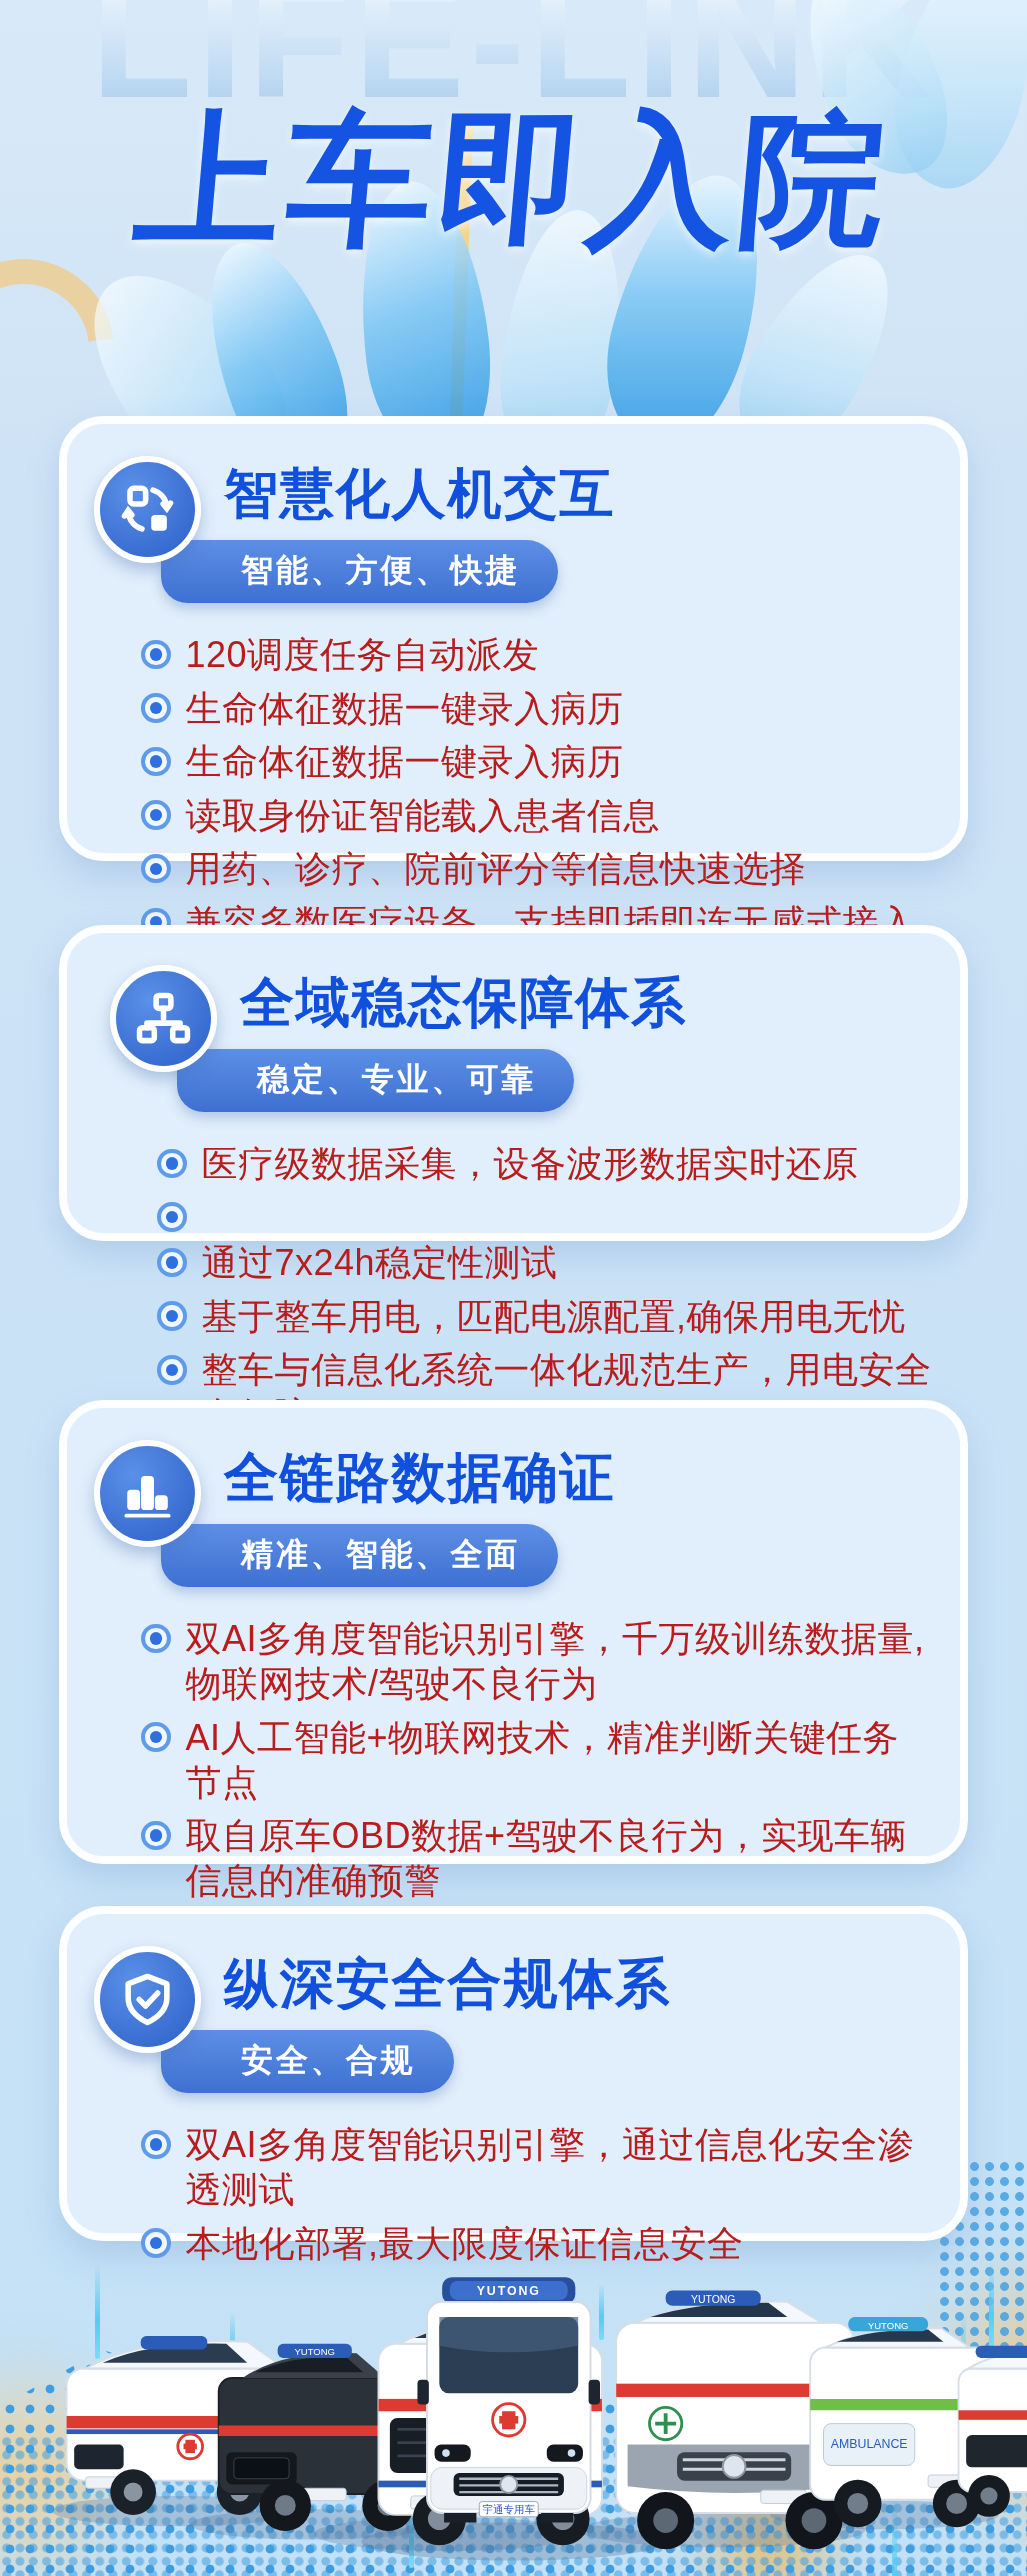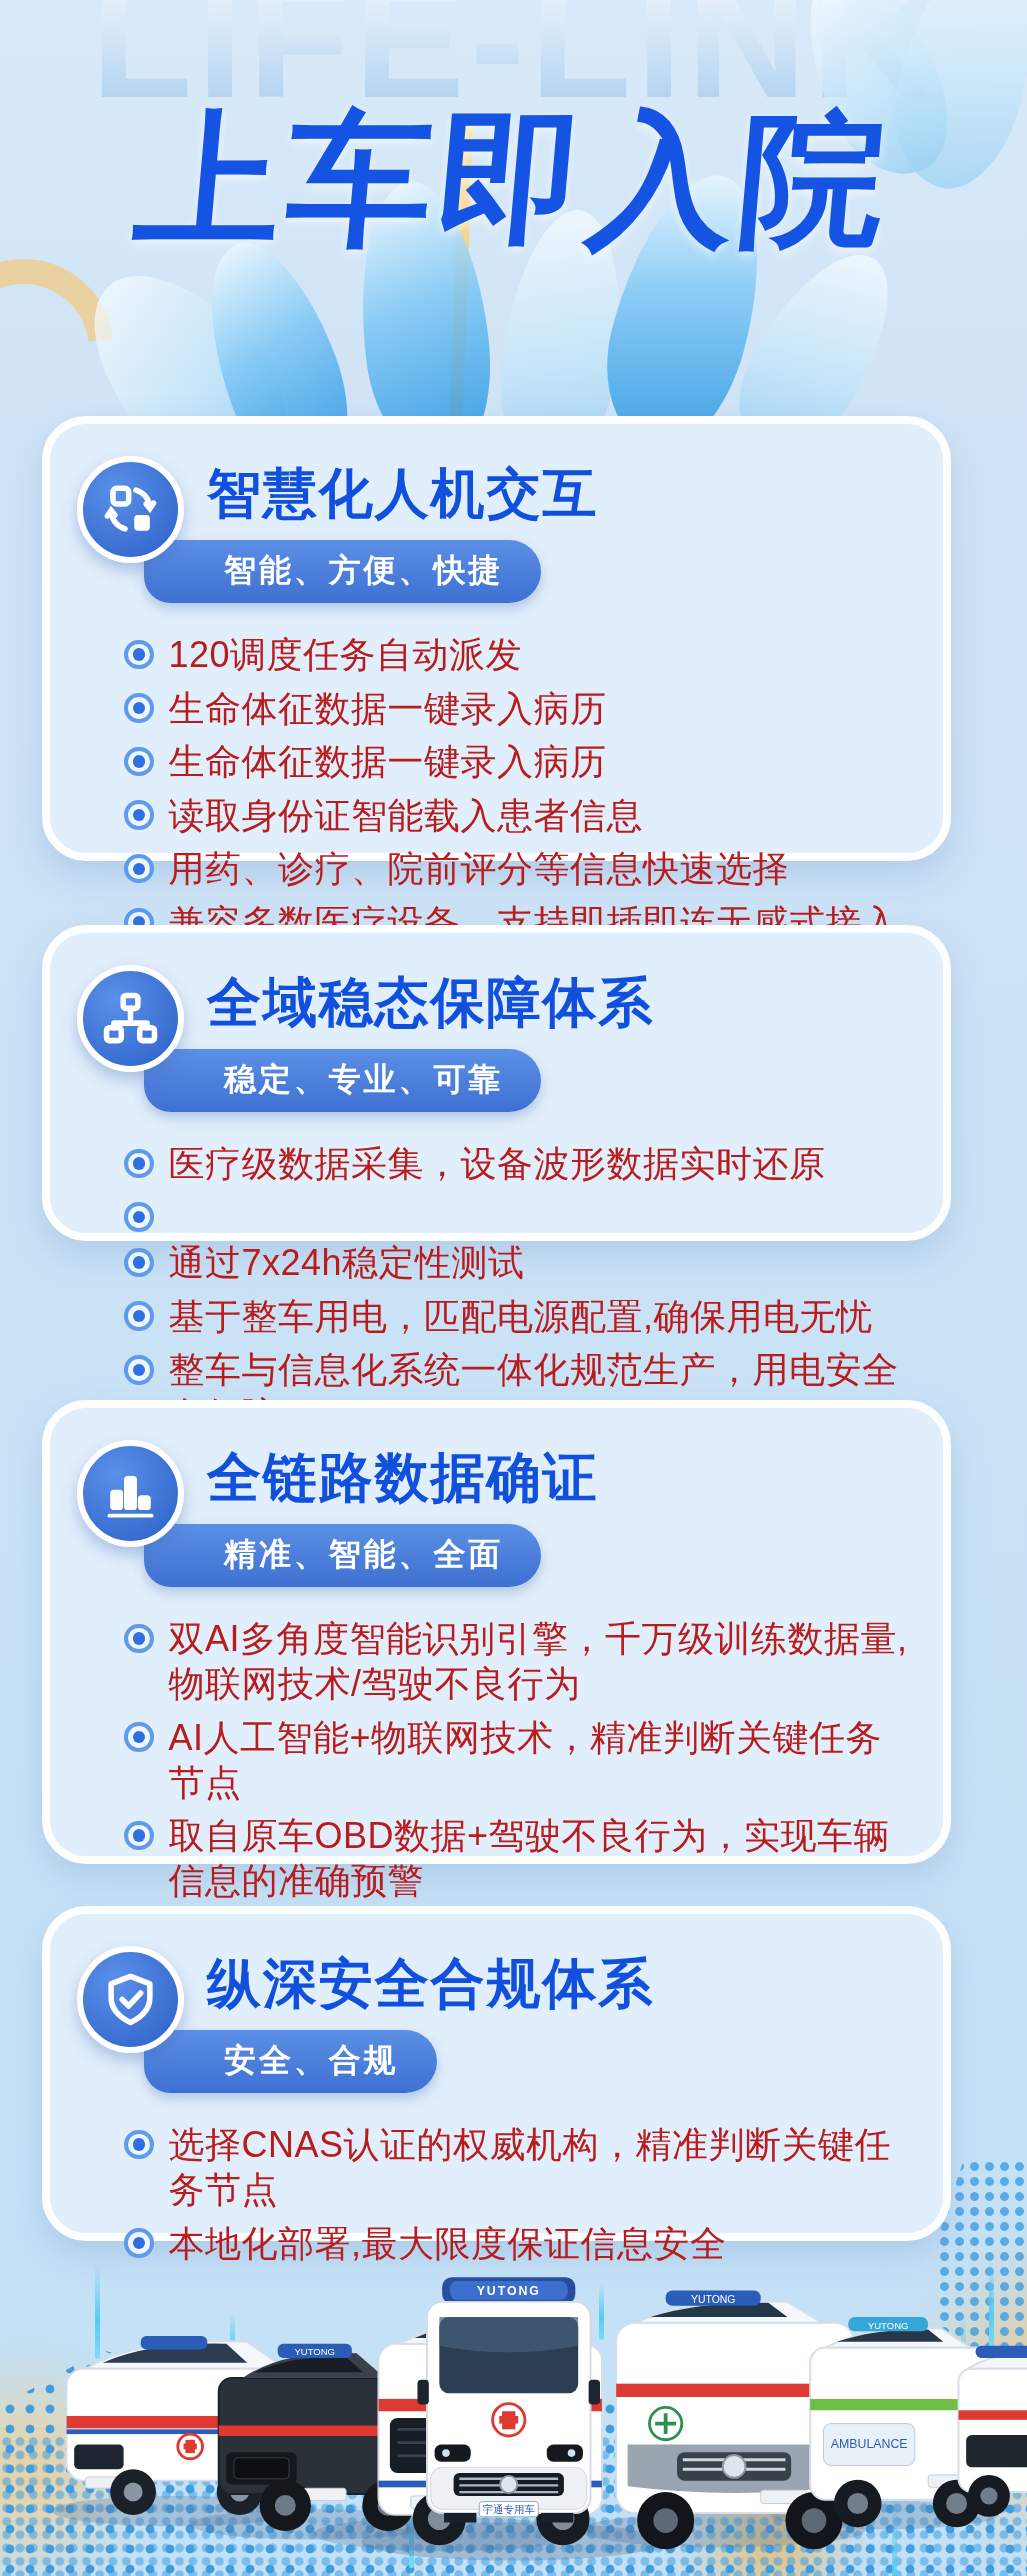--- a/index.html
+++ b/index.html
@@ -19,21 +19,21 @@
   .stem{position:absolute;left:455px;top:112px;width:13.3px;height:314px;z-index:2;
     background:linear-gradient(180deg,#f9e2ad,#edbd66);border-radius:7.6px;transform:rotate(2deg);}
   .gold-arc{position:absolute;left:-67px;top:259px;width:181px;height:181px;border-radius:50%;
     border:25px solid #f0cd8d;border-right-color:transparent;border-bottom-color:transparent;
     transform:rotate(38deg);opacity:.8;z-index:1;}
   .hero-title{position:absolute;top:84px;left:0;width:100%;text-align:center;z-index:5;
     font-size:145px;font-weight:900;color:#1553e3;letter-spacing:5.7px;white-space:nowrap;
     transform:skewX(-5deg);text-shadow:0 3.8px 9.5px rgba(255,255,255,.6);}
 
   
-  .card{position:absolute;left:42px;width:909px;background:#e1eefb;border:8.6px solid #fdfeff;
+  .card{position:absolute;left:59px;width:909px;background:#e1eefb;border:8.6px solid #fdfeff;
     border-radius:44px;box-shadow:0 15px 32px rgba(110,150,205,.28);z-index:6;}
   .card-head{display:flex;align-items:flex-start;padding:32px 0 0 27px;}
   .icon-circle{position:relative;z-index:2;flex:0 0 auto;width:107px;height:107px;border-radius:50%;
     background:radial-gradient(circle at 35% 30%,#5a90e8,#3569ce 80%);
     border:6.7px solid #ffffff;box-shadow:0 7.6px 15px rgba(70,110,180,.35);
     display:flex;align-items:center;justify-content:center;}
   .icon-circle svg{width:59px;height:59px;}
   .head-text{position:relative;margin-left:23px;padding-top:1.9px;}
   .card-title{margin:0;font-size:54px;font-weight:800;color:#1150dc;letter-spacing:1.9px;}
   .badge{position:relative;z-index:1;display:inline-block;margin:9.5px 0 0 -63px;
@@ -145,21 +145,21 @@
         </li>
       <li class="bullet">
           <span class="b-ico">
             <span class="b-dot"></span>
           </span>
           <span class="b-text">兼容多数医疗设备，支持即插即连无感式接入</span>
         </li>
     </ul>
   </div>
 
-  <div class="card" style="top:925px;height:316px;">
+  <div class="card" style="top:925px;height:316px;padding-left:16px;">
     <div class="card-head">
       <div class="icon-circle">
         <svg viewBox="0 0 64 64" fill="none" stroke="#ffffff" stroke-width="6" stroke-linecap="round" stroke-linejoin="round">
           <rect x="24" y="7" width="16" height="14" rx="3"></rect>
           <path d="M32 21 v11"></path>
           <path d="M14 42 v-5 h36 v5"></path>
           <rect x="6" y="42" width="16" height="14" rx="3"></rect>
           <rect x="42" y="42" width="16" height="14" rx="3"></rect>
         </svg>
       </div>
@@ -261,21 +261,21 @@
         <div class="badge">
           <span>安全、合规</span>
         </div>
       </div>
     </div>
     <ul class="bullets">
       <li class="bullet">
           <span class="b-ico">
             <span class="b-dot"></span>
           </span>
-          <span class="b-text">选择CNAS认证的权威机构，精准判断关键任务节点</span>
+          <span class="b-text">双AI多角度智能识别引擎，通过信息化安全渗透测试</span>
         </li>
       <li class="bullet">
           <span class="b-ico">
             <span class="b-dot"></span>
           </span>
           <span class="b-text">本地化部署,最大限度保证信息安全</span>
         </li>
     </ul>
   </div>
 

